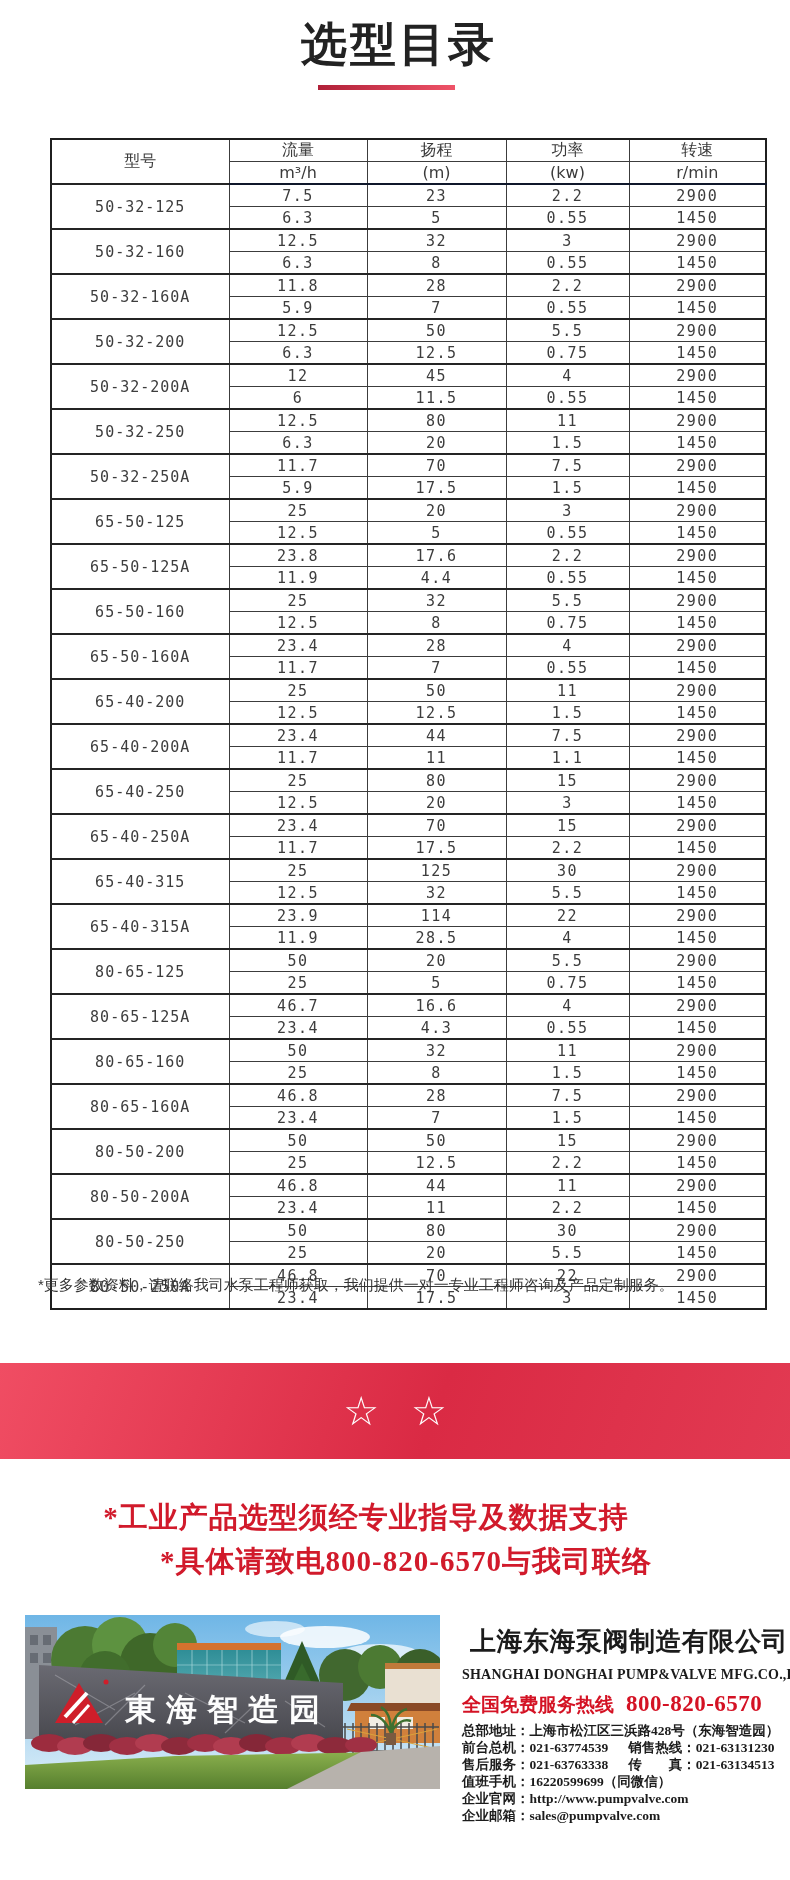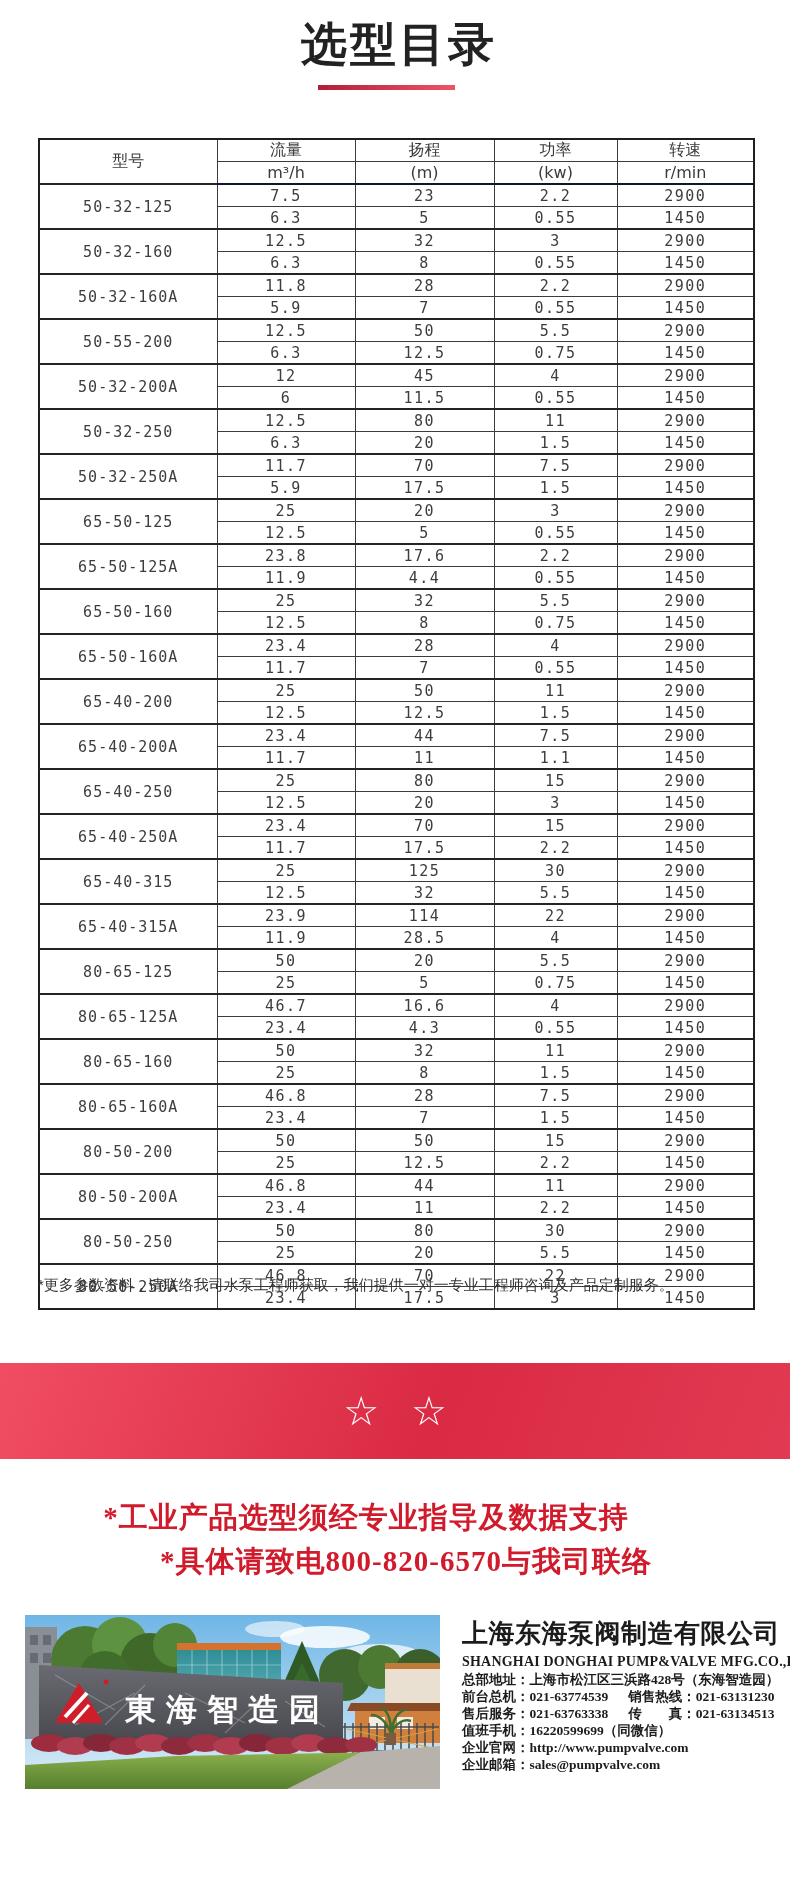--- a/index.html
+++ b/index.html
@@ -3,21 +3,21 @@
 <meta charset="utf-8">
 <style>
   html,body{margin:0;padding:0;background:#fff;}
   body{width:790px;height:1880px;position:relative;font-family:"Liberation Sans",sans-serif;overflow:hidden;}
 
   .page-title{position:absolute;top:10px;left:0;width:790px;text-align:center;
     font-size:46px;font-weight:bold;color:#222;letter-spacing:3px;margin:4px;}
   .title-divider{position:absolute;top:85px;left:318px;width:137px;height:5px;
     background:linear-gradient(90deg,#b02038,#ef5368);}
 
-  table.sel{position:absolute;left:38px;top:138px;width:715px;border-collapse:collapse;table-layout:fixed;}
+  table.sel{position:absolute;left:50px;top:138px;width:715px;border-collapse:collapse;table-layout:fixed;}
   table.sel,table.sel th,table.sel td{border:1px solid #3c3c3c;}
   table.sel{border:2px solid #1f1f1f;}
   table.sel thead th{height:21px;font-weight:normal;font-size:16px;color:#3a3a3a;
     font-family:"DejaVu Sans",sans-serif;padding:0;text-align:center;}
   table.sel thead tr:last-child th{border-bottom:2px solid #0f172a;}
   table.sel tbody td{height:21px;padding:0;text-align:center;font-size:15px;color:#3d3d3d;
     font-family:"DejaVu Sans Mono","Liberation Mono",monospace;letter-spacing:1.5px;}
   table.sel tbody td.model{letter-spacing:1px;}
   table.sel tbody tr.group-start td{border-top:2px solid #242424;}
 
@@ -30,21 +30,21 @@
   .banner .banner-title{color:#fff;font-size:42px;font-weight:bold;letter-spacing:10px;line-height:96px;}
 
   .notice{position:absolute;left:0;width:732px;text-align:center;margin:0;
     font-family:"Liberation Serif",serif;font-weight:bold;font-size:29px;color:#d11a2b;letter-spacing:1px;}
   .notice-1{top:1498px;}
   .notice-2{top:1542px;padding-left:40px;}
 
   .photo{position:absolute;left:25px;top:1615px;width:415px;height:174px;display:block;}
 
   .info{position:absolute;left:462px;top:1616px;width:315px;}
-  .company-name{font-size:26px;font-weight:bold;color:#1b1b1b;letter-spacing:0.5px;margin:0;white-space:nowrap;}
+  .company-name{font-size:26px;font-weight:bold;color:#1b1b1b;letter-spacing:0.5px;margin:8px;white-space:nowrap;}
   .company-name-en{font-family:"Liberation Serif",serif;font-weight:bold;font-size:14px;color:#1b1b1b;
     margin:3px 0 0 0;white-space:nowrap;letter-spacing:0.2px;}
   .hotline{margin:8px 0 5px 0;white-space:nowrap;font-family:"Liberation Serif",serif;font-weight:bold;color:#d41224;}
   .hotline .hl-label{font-size:19px;}
   .hotline .hl-number{font-size:23px;margin-left:8px;letter-spacing:0.5px;}
   .contacts{margin-top:2px;}
   .contact-line{font-family:"Liberation Serif",serif;font-weight:bold;font-size:13.5px;
     line-height:16.9px;color:#1c1c1c;white-space:nowrap;}
   .contact-line .clabel2{margin-left:20px;}
 </style>
@@ -111,21 +111,21 @@
         <td>2.2</td>
         <td>2900</td>
       </tr>
       <tr>
         <td>5.9</td>
         <td>7</td>
         <td>0.55</td>
         <td>1450</td>
       </tr>
       <tr class="group-start">
-        <td rowspan="2" class="model">50-55-200</td>
+        <td rowspan="2" class="model">50-32-200</td>
         <td>12.5</td>
         <td>50</td>
         <td>5.5</td>
         <td>2900</td>
       </tr>
       <tr>
         <td>6.3</td>
         <td>12.5</td>
         <td>0.75</td>
         <td>1450</td>
@@ -510,20 +510,24 @@
   <polygon points="262,174 336,137 415,131 415,174" fill="#b7b2ac"></polygon>
   <g>
     <path d="M366 118 C360 104 352 100 346 100 M366 118 C366 102 362 96 356 92 M366 118 C368 102 374 96 382 94 M366 118 C372 106 380 104 386 106" stroke="#3e7030" stroke-width="2.5" fill="none"></path>
     <rect x="361" y="118" width="10" height="12" fill="#7a5a40"></rect>
   </g>
 </svg>
 
 <div class="info">
   <p class="company-name">上海东海泵阀制造有限公司</p>
   <p class="company-name-en">SHANGHAI DONGHAI PUMP&amp;VALVE MFG.CO.,LTD.</p>
+  <div class="hotline">
+    <span class="hl-label">全国免费服务热线</span>
+    <span class="hl-number">800-820-6570</span>
+  </div>
   <div class="contacts">
       <div class="contact-line"><span class="clabel">总部地址：</span><span class="cvalue">上海市松江区三浜路428号（东海智造园）</span></div>
       <div class="contact-line"><span class="clabel">前台总机：</span><span class="cvalue">021-63774539</span><span class="clabel clabel2">销售热线：</span><span class="cvalue">021-63131230</span></div>
       <div class="contact-line"><span class="clabel">售后服务：</span><span class="cvalue">021-63763338</span><span class="clabel clabel2">传　　真：</span><span class="cvalue">021-63134513</span></div>
       <div class="contact-line"><span class="clabel">值班手机：</span><span class="cvalue">16220599699（同微信）</span></div>
       <div class="contact-line"><span class="clabel">企业官网：</span><span class="cvalue">http://www.pumpvalve.com</span></div>
       <div class="contact-line"><span class="clabel">企业邮箱：</span><span class="cvalue">sales@pumpvalve.com</span></div>
     </div>
 </div>
 

